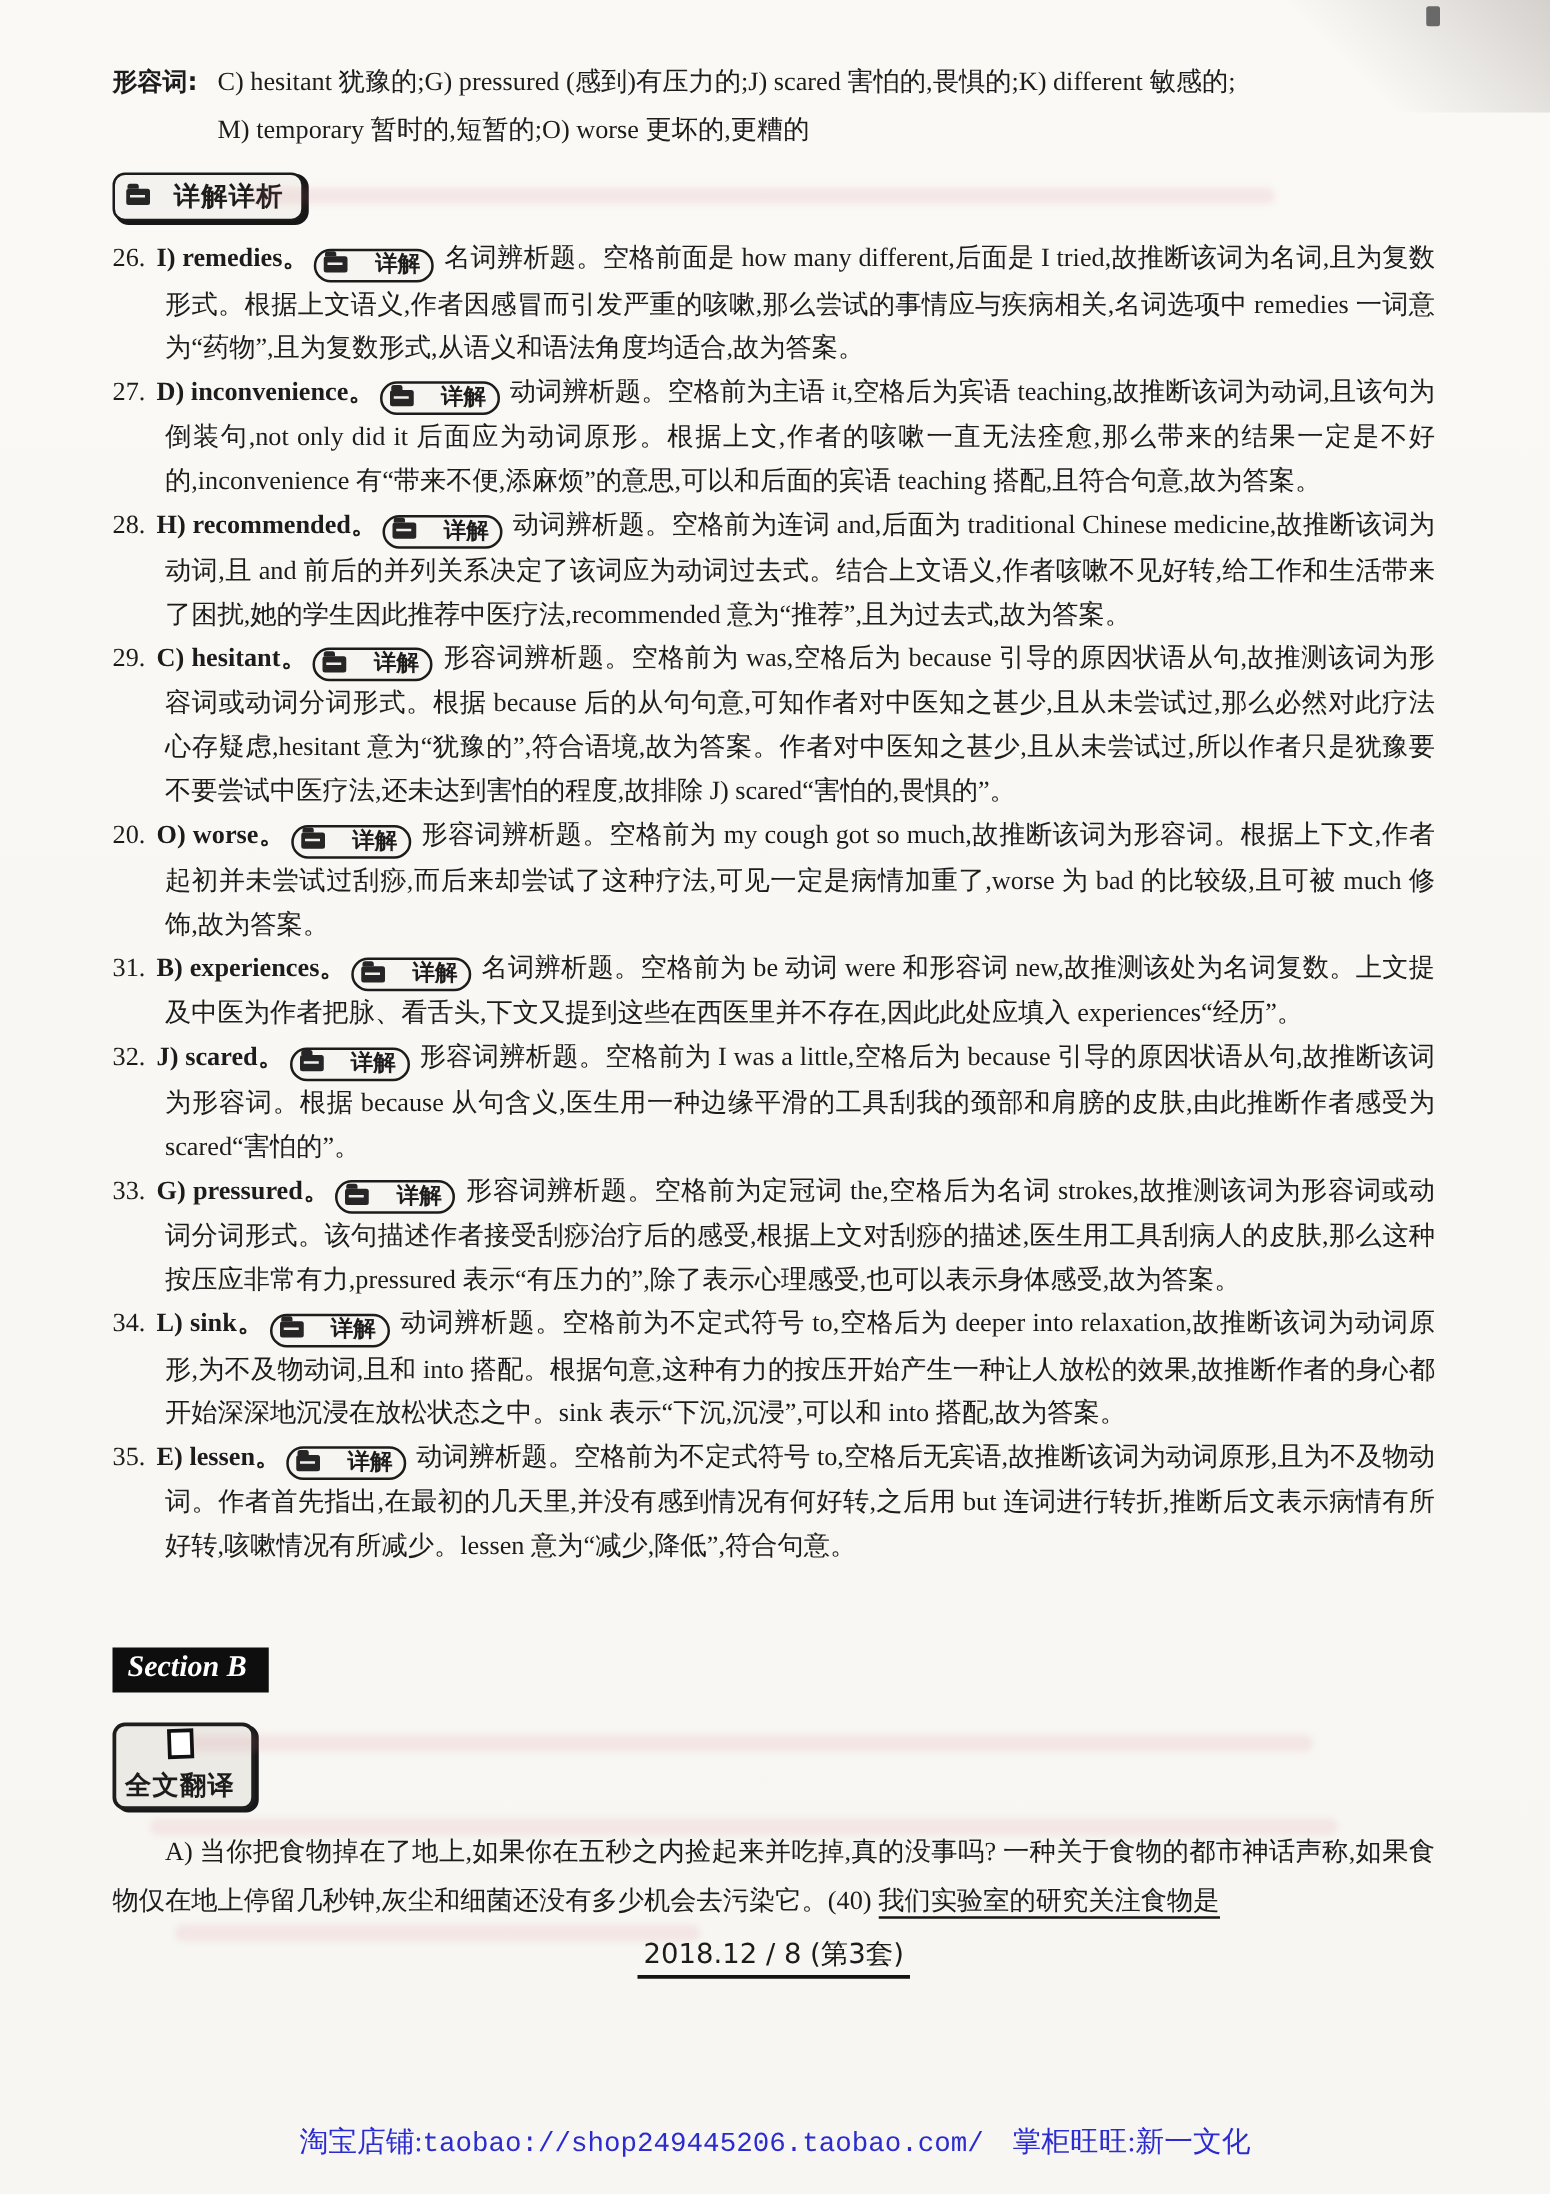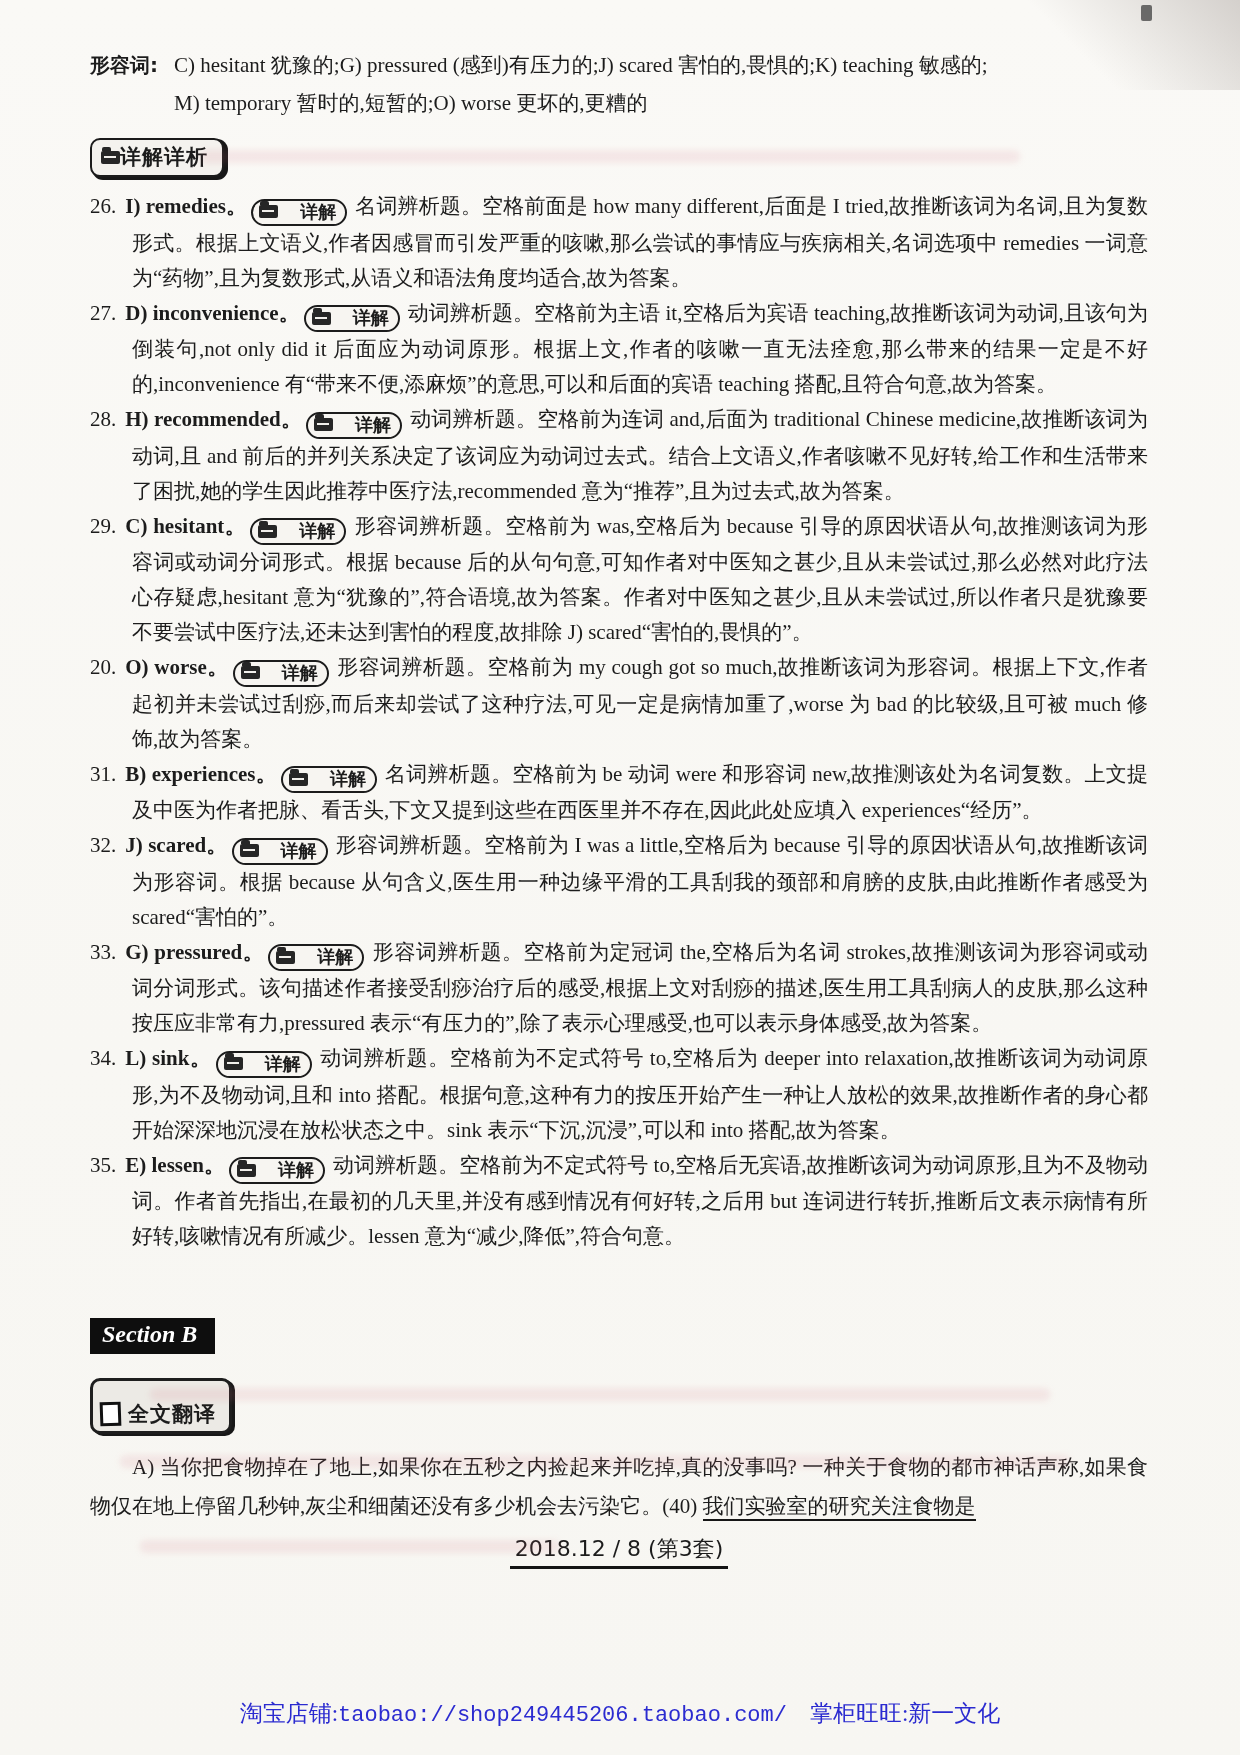--- a/index.html
+++ b/index.html
@@ -23,21 +23,21 @@
     background:linear-gradient(225deg,rgba(125,114,108,.30),rgba(125,114,108,0) 70%);}
   .speck{position:absolute;top:5px;right:88px;width:11px;height:16px;background:#4a4a4a;opacity:.8;border-radius:2px;}
   .smudge{position:absolute;height:13px;background:rgba(214,108,120,.12);filter:blur(3px);border-radius:6px;}
 
   
   .wordlist{font-size:21px;line-height:38px;padding-left:84px;}
   .wl-label{display:inline-block;width:84px;margin-left:-84px;font-weight:bold;
     font-family:"DejaVu Sans","Liberation Sans",sans-serif;font-size:20px;}
 
   
-  .hdr-badge{display:inline-flex;align-items:center;gap:0;margin-top:16px;
+  .hdr-badge{display:inline-flex;align-items:center;gap:19px;margin-top:16px;
     border:2px solid #1b1b1b;border-radius:10px;padding:3px 14px 4px 9px;
     box-shadow:3px 2px 0 1px #171717;background:#f4f2ee;text-align:center;}
   .hdr-badge b{font-family:"DejaVu Sans","Liberation Sans",sans-serif;font-size:21px;letter-spacing:1px;}
 
   
   .folder-icon{position:relative;width:19px;height:13px;background:#262626;border-radius:2px;display:inline-block;flex:0 0 auto;}
   .folder-icon::before{content:"";position:absolute;top:-4px;left:1px;width:9px;height:4px;background:#262626;border-radius:2px 2px 0 0;}
   .folder-icon::after{content:"";position:absolute;left:3px;top:5px;width:12px;height:2px;background:#f1efeb;}
 
   
@@ -49,21 +49,21 @@
     padding:0 9px 1px 6px;margin:0 8px 0 4px;vertical-align:-5px;text-indent:0;background:#f7f5f1;}
   .exp-badge b{font-family:"DejaVu Sans","Liberation Sans",sans-serif;font-size:18px;line-height:22px;}
 
   
   .section-b{display:inline-block;margin-top:64px;background:#0e0e0e;color:#fff;
     font-family:"Liberation Serif",serif;font-weight:bold;font-style:italic;
     font-size:24px;padding:3px 18px 6px 12px;}
   
   .trans-row{margin-top:24px;}
   .trans-badge{display:inline-flex;align-items:center;gap:7px;border:3px solid #1e1e1e;border-radius:10px;
-    padding:19px 13px 3px 7px;box-shadow:3px 2px 0 #181818;background:#eceae5;}
+    padding:2px 13px 3px 7px;box-shadow:3px 2px 0 #181818;background:#eceae5;flex-direction:column;}
   .trans-badge b{font-family:"DejaVu Sans","Liberation Sans",sans-serif;font-size:21px;letter-spacing:1px;}
   .doc-icon{width:15px;height:18px;background:#ffffff;border:3px solid #111;transform:rotate(-2deg);flex:0 0 auto;}
 
   .article-title{text-align:center;margin-top:30px;font-family:"DejaVu Sans","Liberation Sans",sans-serif;
     font-weight:bold;font-size:21px;}
   .para{margin-top:14px;font-size:21px;line-height:39px;text-align:justify;text-indent:42px;}
   .para .uline{border-bottom:2px solid #161616;padding-bottom:1px;}
 
   .footer-date{text-align:center;margin-top:8px;}
   .footer-date span{display:inline-block;font-family:"DejaVu Sans","Liberation Sans",sans-serif;
@@ -80,21 +80,21 @@
 <div class="page">
 
   <div class="corner-shade"></div>
   <div class="speck"></div>
   <div class="smudge" style="left:200px;top:150px;width:820px;"></div>
   <div class="smudge" style="left:150px;top:1388px;width:900px;"></div>
   <div class="smudge" style="left:120px;top:1455px;width:950px;"></div>
   <div class="smudge" style="left:140px;top:1540px;width:420px;"></div>
 
   <div class="wordlist">
-    <span class="wl-label">形容词:</span><span>C) hesitant 犹豫的;G) pressured (感到)有压力的;J) scared 害怕的,畏惧的;K) teaching 敏感的;</span><br>
+    <span class="wl-label">形容词:</span><span>C) hesitant 犹豫的;G) pressured (感到)有压力的;J) scared 害怕的,畏惧的;K) different 敏感的;</span><br>
     <span>M) temporary 暂时的,短暂的;O) worse 更坏的,更糟的</span>
   </div>
 
   <div>
     <span class="hdr-badge">
       <span class="folder-icon"></span>
       <b>详解详析</b>
     </span>
   </div>
 

